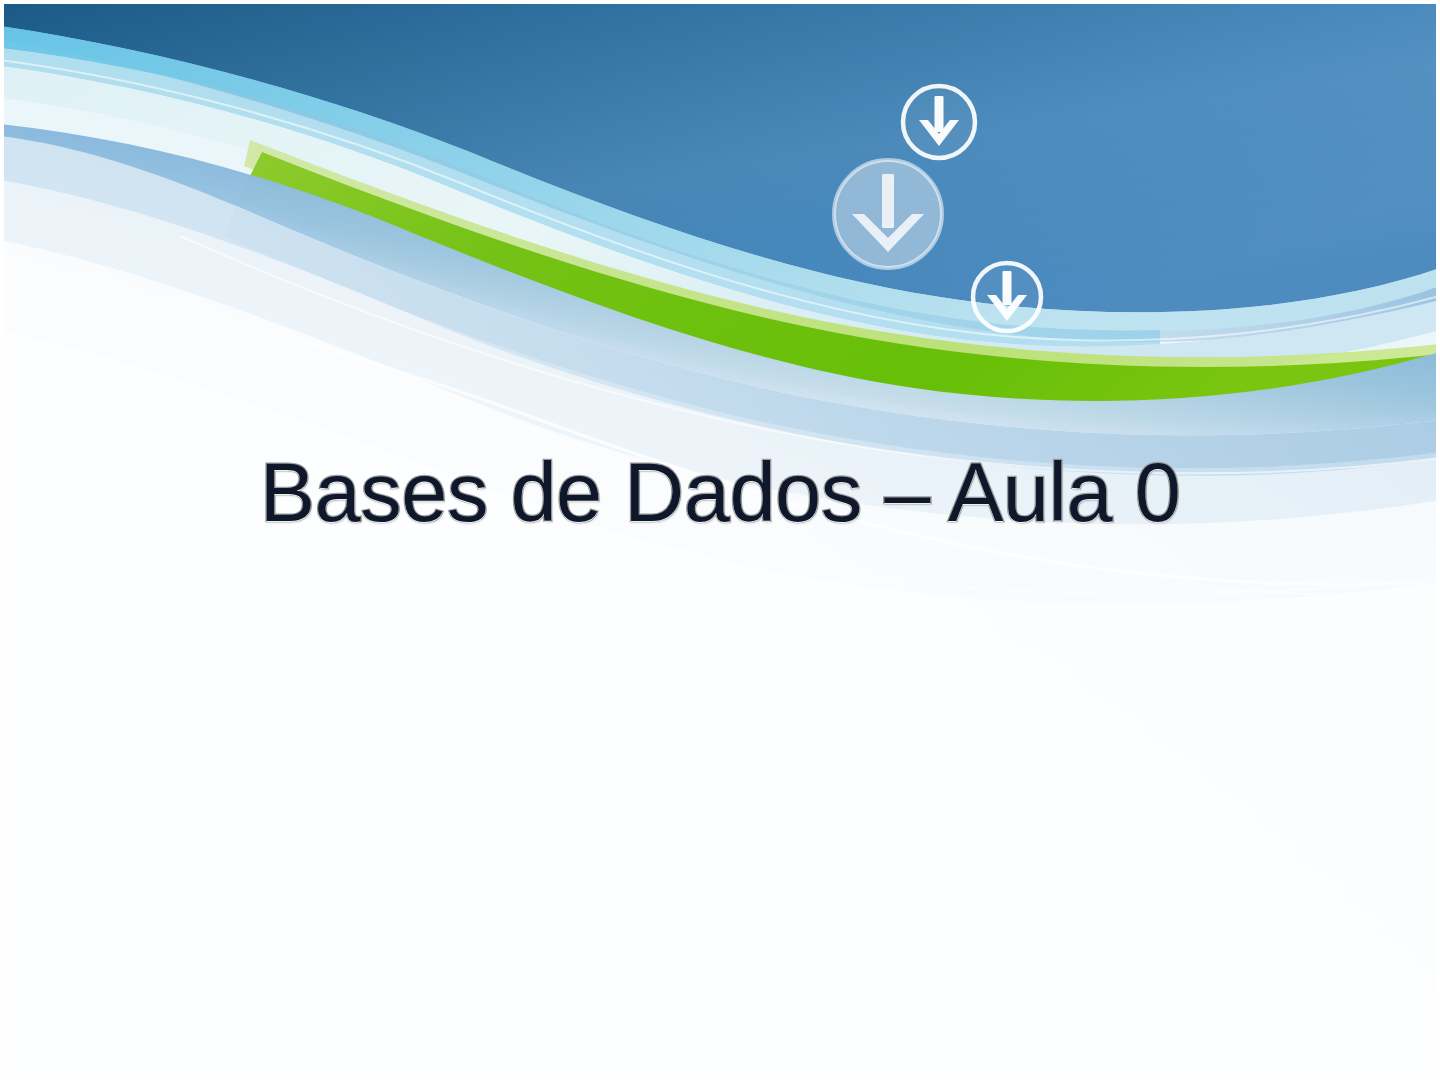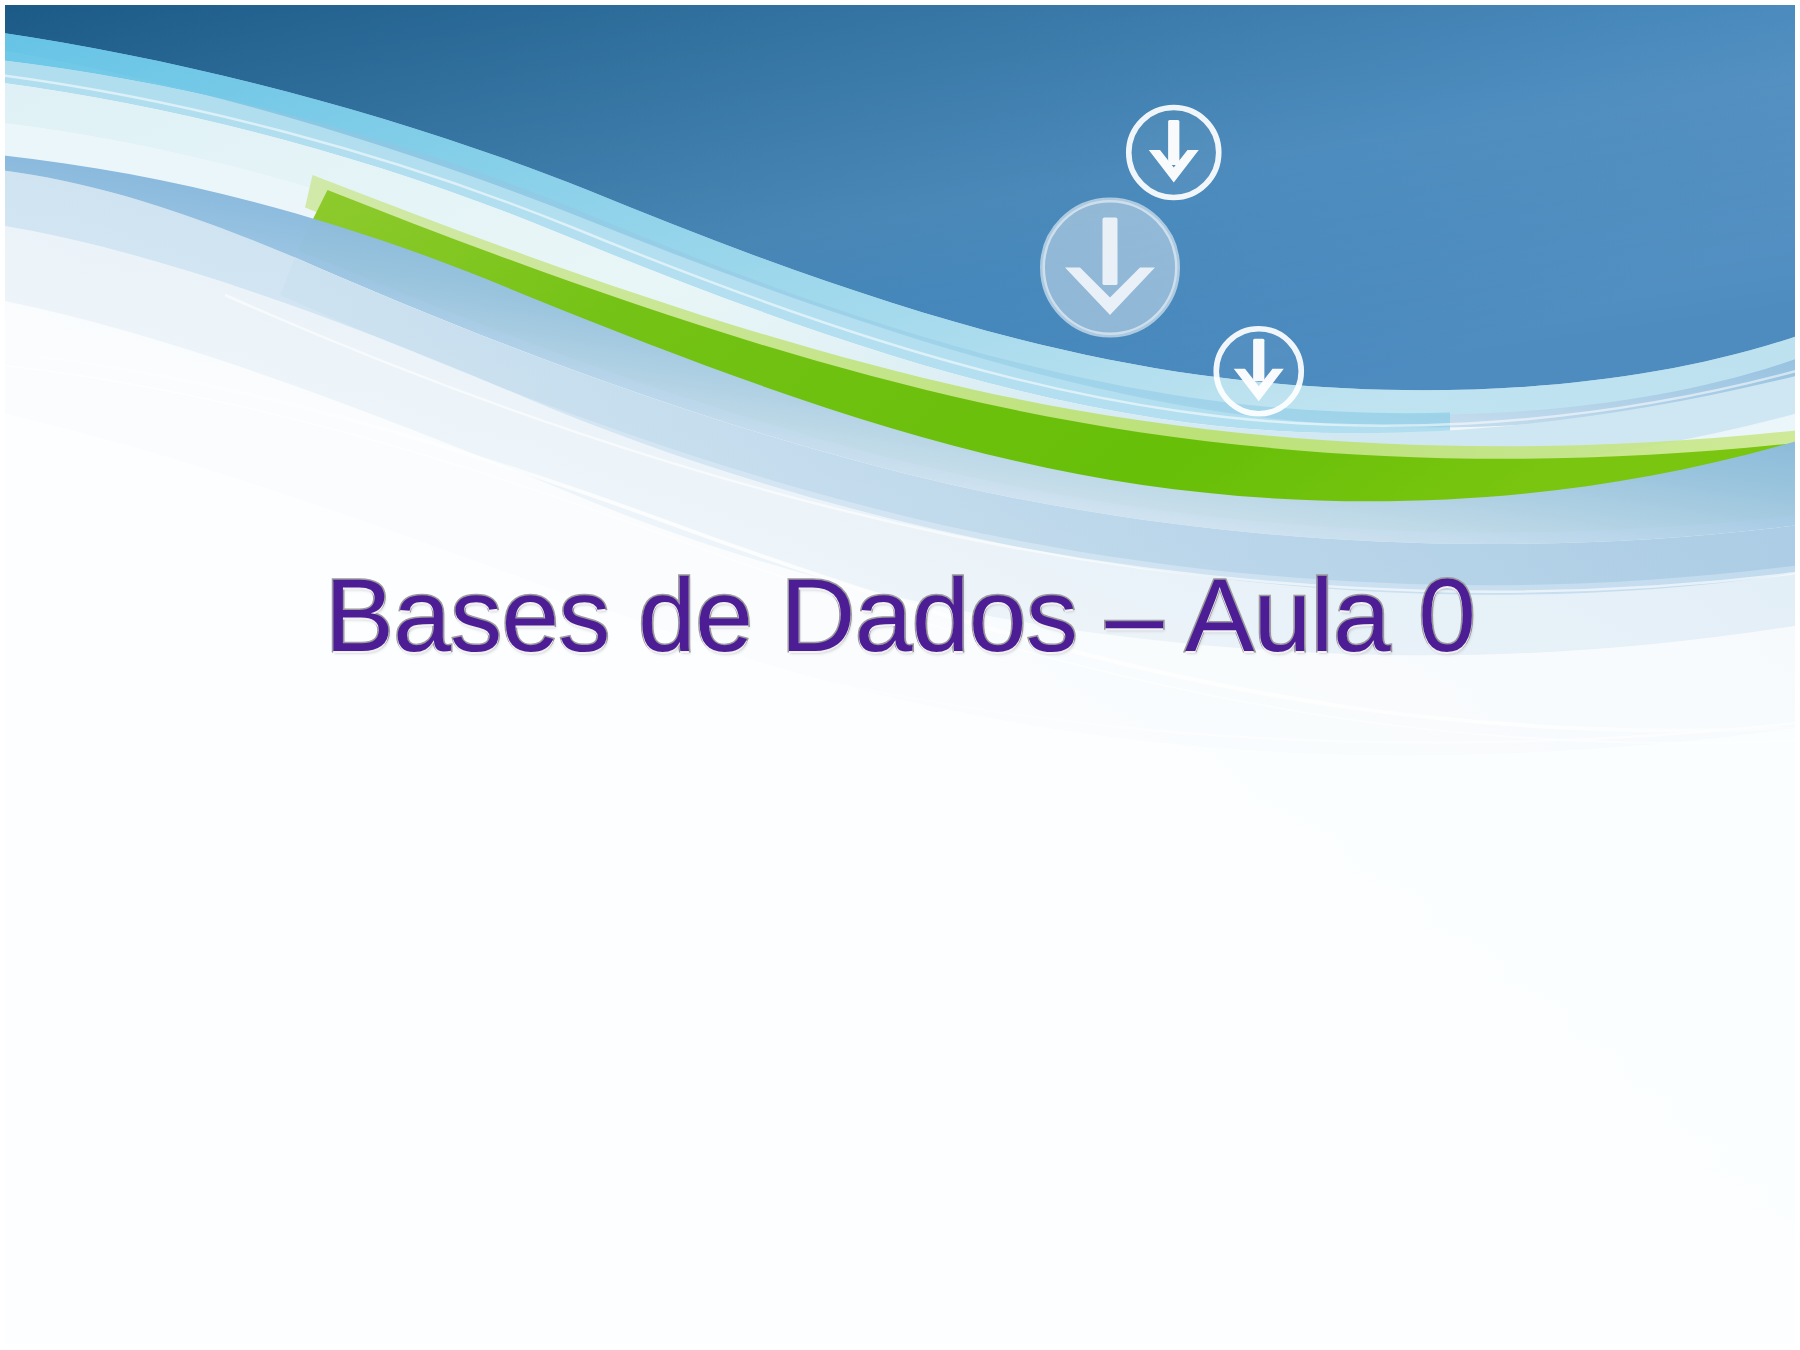--- a/index.html
+++ b/index.html
@@ -62,21 +62,21 @@
     width: 1440px;
     text-align: center;
   }
   .title-text {
     display: inline-block;
     font-family: "Liberation Sans", sans-serif;
     font-size: 83px;
     font-weight: 400;
     letter-spacing: -0.5px;
     line-height: 1.08;
-    color: #4c1d95;
+    color: #0f172a;
     -webkit-text-stroke: 2.4px #9b9b9b;
     paint-order: stroke fill;
     text-shadow:
        0 1px 0 rgba(255,255,255,0.85),
        1px 2px 2px rgba(140,140,140,0.30);
     white-space: nowrap;
   }
 </style>
 </head>
 <body>

